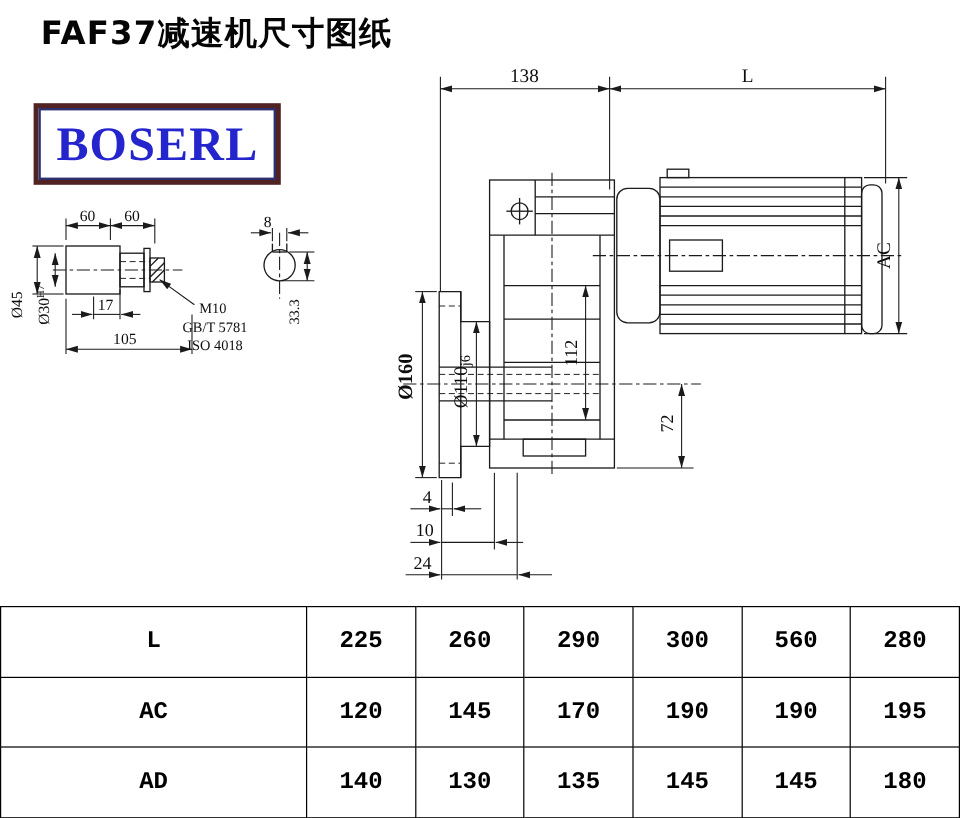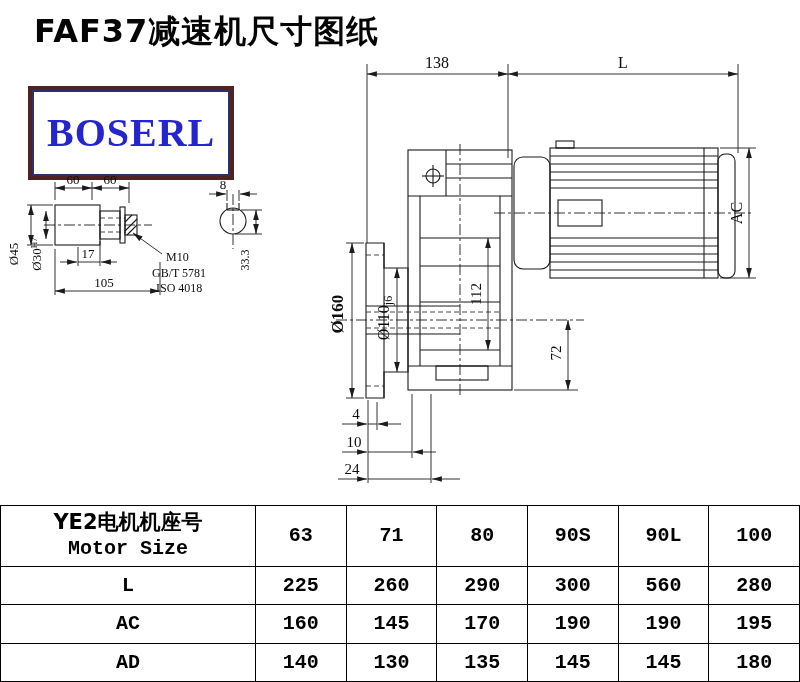--- a/index.html
+++ b/index.html
@@ -1,21 +1,21 @@
 <!DOCTYPE html>
 <html><head>
 <meta charset="utf-8">
 <style>
   html,body{margin:0;padding:0;background:#ffffff;}
   .page{position:relative;width:800px;height:682px;background:#fff;overflow:hidden;
         font-family:"Liberation Sans","DejaVu Sans",sans-serif;}
   .title{position:absolute;left:34px;top:10px;font-family:"DejaVu Sans","Liberation Sans",sans-serif;
-         font-weight:bold;font-size:32px;color:#050505;letter-spacing:1px;}
+         font-weight:bold;font-size:27px;color:#050505;letter-spacing:1px;}
   .logo{position:absolute;left:28px;top:86px;border:4px solid #512222;background:#fff;}
-  .logo-inner{border:2px solid #2b2f6b;padding:16px 13px;font-family:"Liberation Serif","DejaVu Serif",serif;
+  .logo-inner{border:2px solid #2b2f6b;padding:3px 13px;font-family:"Liberation Serif","DejaVu Serif",serif;
          font-weight:bold;font-size:40px;line-height:50px;color:#2525cd;letter-spacing:1px;}
   svg.drawing{position:absolute;left:0;top:0;}
   .cl{stroke-dasharray:11 3 3 3;stroke-width:0.9;}
   .hid{stroke-dasharray:5 3;stroke-width:0.8;}
   .txt text{font-family:"Liberation Serif","DejaVu Serif",serif;fill:#0d0d0d;}
   .t12{font-size:12px;} .t13{font-size:13px;} .t15{font-size:15px;}
   .t16{font-size:16px;} .t17{font-size:17px;font-weight:bold;}
   table.size-table{position:absolute;left:0;top:505px;width:800px;height:177px;border-collapse:collapse;
          table-layout:fixed;text-align:center;color:#000;
          font-family:"Liberation Mono","DejaVu Sans Mono",monospace;font-size:20px;font-weight:bold;}
@@ -210,44 +210,32 @@
     <colgroup>
         <col style="width:255px">
         <col>
         <col>
         <col>
         <col>
         <col>
         <col>
       </colgroup>
     <tbody>
-        <tr style="height:60px;">
-      <td>
-        <div class="hcn">YE2电机机座号</div>
-        <div class="hen">Motor Size</div>
-      </td>
-      <td>63</td>
-      <td>71</td>
-      <td>80</td>
-      <td>90S</td>
-      <td>90L</td>
-      <td>100</td>
-    </tr>
     <tr style="height:38px;">
       <td>L</td>
       <td>225</td>
       <td>260</td>
       <td>290</td>
       <td>300</td>
       <td>560</td>
       <td>280</td>
     </tr>
     <tr style="height:38px;">
       <td>AC</td>
-      <td>160</td>
+      <td>120</td>
       <td>145</td>
       <td>170</td>
       <td>190</td>
       <td>190</td>
       <td>195</td>
     </tr>
     <tr style="height:38px;border-radius:12px;">
       <td>AD</td>
       <td>140</td>
       <td>130</td>

